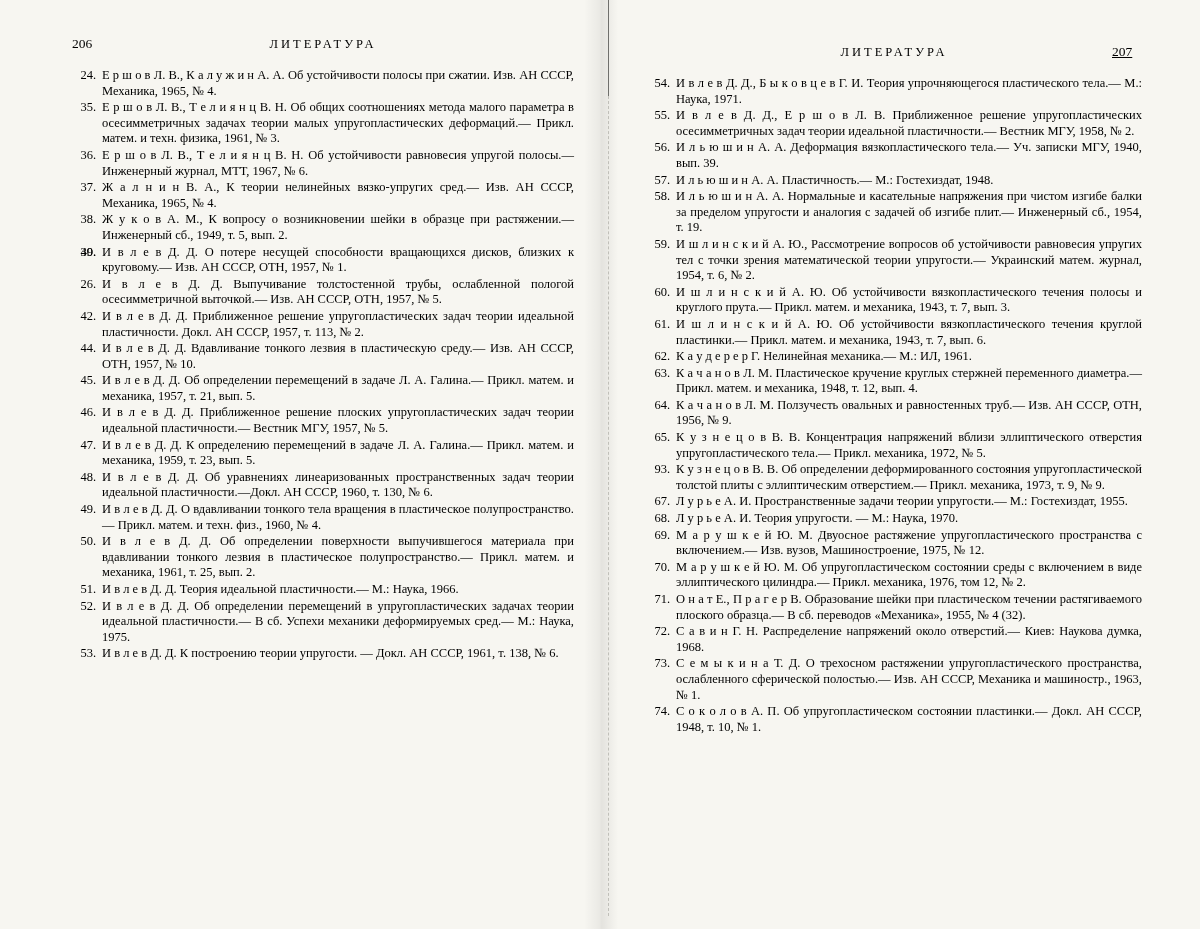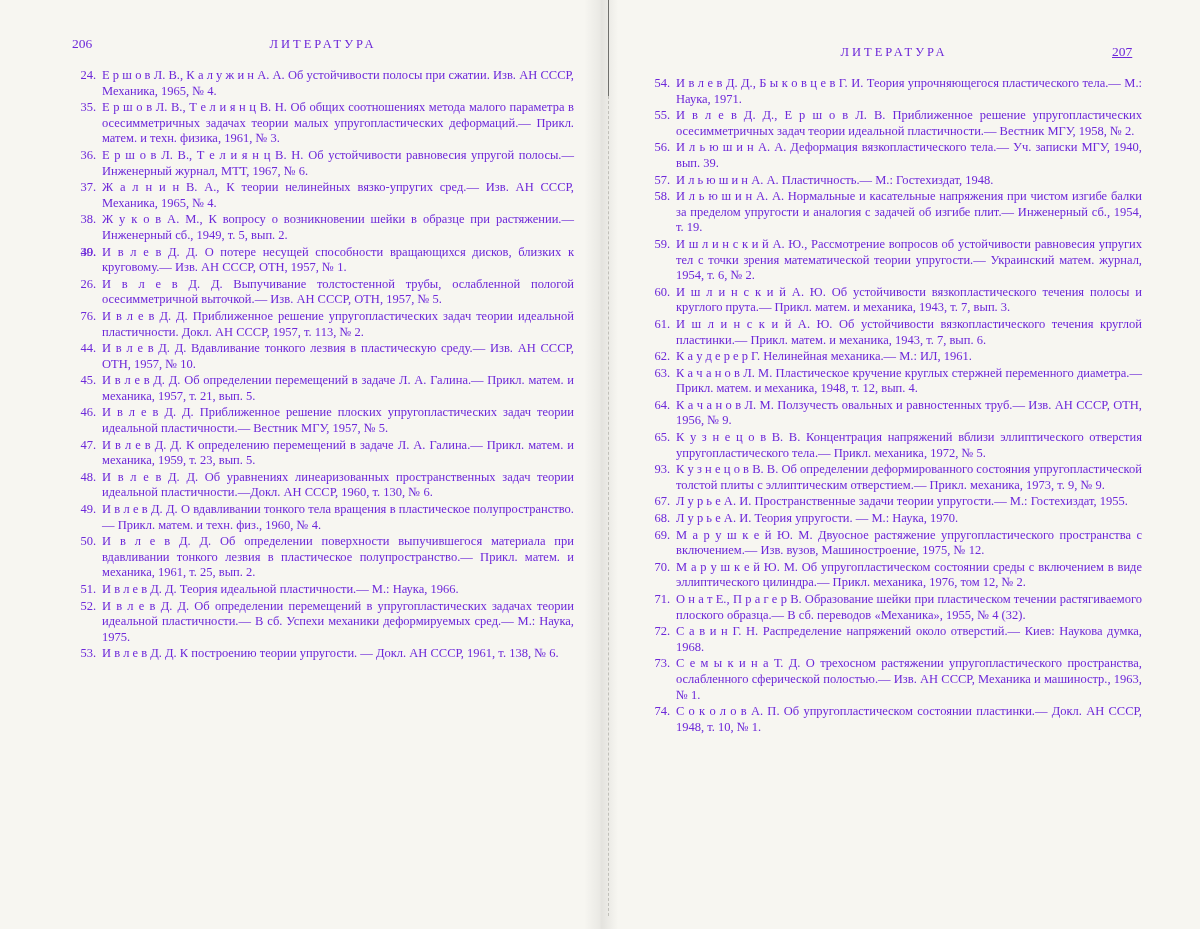--- a/index.html
+++ b/index.html
@@ -8,21 +8,21 @@
     background: #e8e6e0;
   }
   .spread {
     position: relative;
     width: 1200px;
     height: 929px;
     margin: 0 auto;
     background: #f7f6f1;
     overflow: hidden;
     font-family: "Liberation Serif", "DejaVu Serif", serif;
-    color: #6d28d9;
+    color: #000000;
   }
   .page {
     position: absolute;
     top: 0;
     height: 100%;
     width: 600px;
     box-sizing: border-box;
   }
   .page.left  { left: 0;   padding: 36px 26px 18px 72px; }
   .page.right { left: 600px; padding: 44px 58px 18px 46px; }
@@ -138,21 +138,21 @@
     <span class="ref-num">40.</span>
     <span class="ref-text">И в л е в  Д. Д. О потере несущей способности вращающихся дисков, близких к круговому.— Изв. АН СССР, ОТН, 1957, № 1.</span>
   </li>
 
   <li class="ref">
     <span class="ref-num">26.</span>
     <span class="ref-text">И в л е в  Д. Д. Выпучивание толстостенной трубы, ослабленной пологой осесимметричной выточкой.— Изв. АН СССР, ОТН, 1957, № 5.</span>
   </li>
 
   <li class="ref">
-    <span class="ref-num">76.</span>
+    <span class="ref-num">42.</span>
     <span class="ref-text">И в л е в  Д. Д. Приближенное решение упругопластических задач теории идеальной пластичности. Докл. АН СССР, 1957, т. 113, № 2.</span>
   </li>
 
 
   <li class="ref">
     <span class="ref-num">44.</span>
     <span class="ref-text">И в л е в  Д. Д. Вдавливание тонкого лезвия в пластическую среду.— Изв. АН СССР, ОТН, 1957, № 10.</span>
   </li>
 
   <li class="ref">

